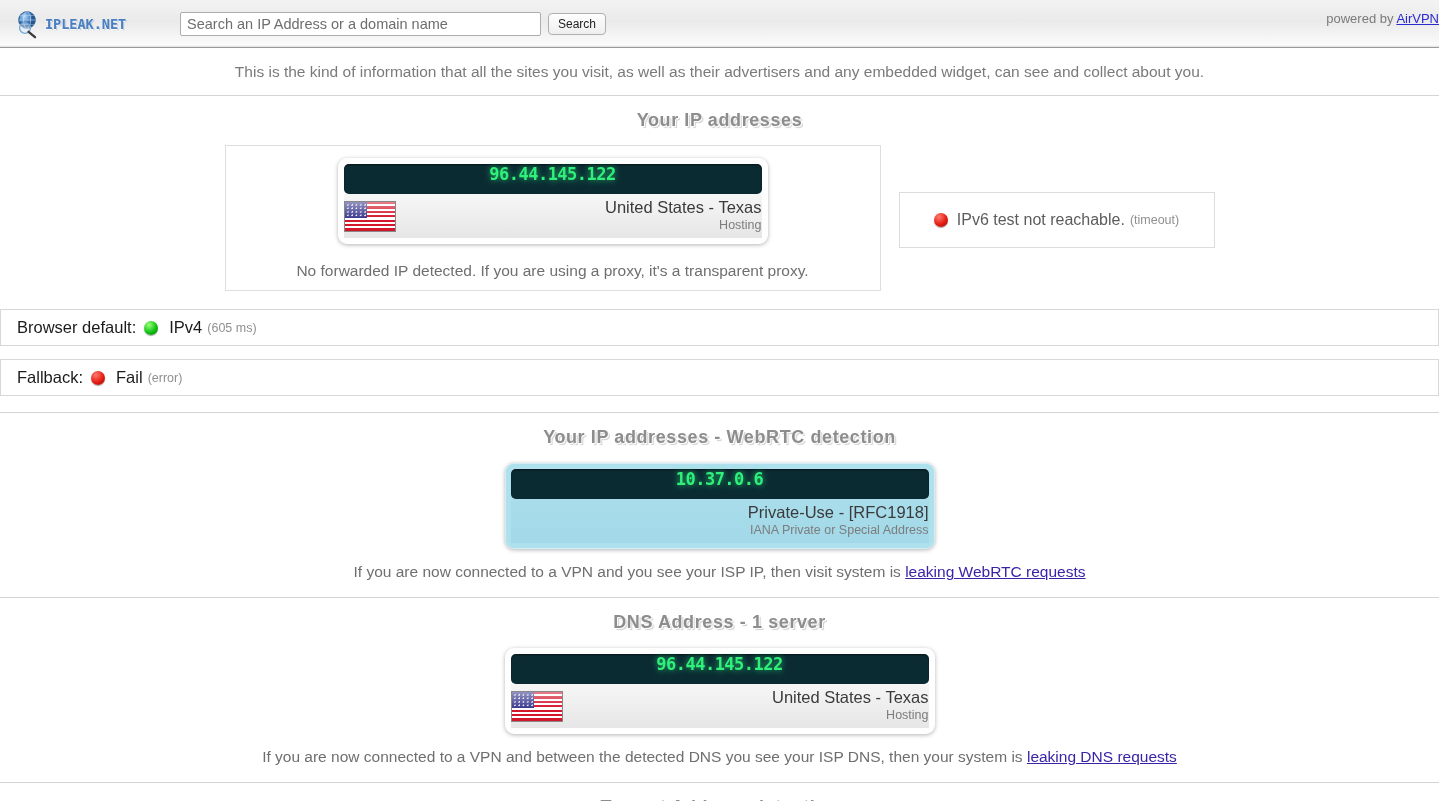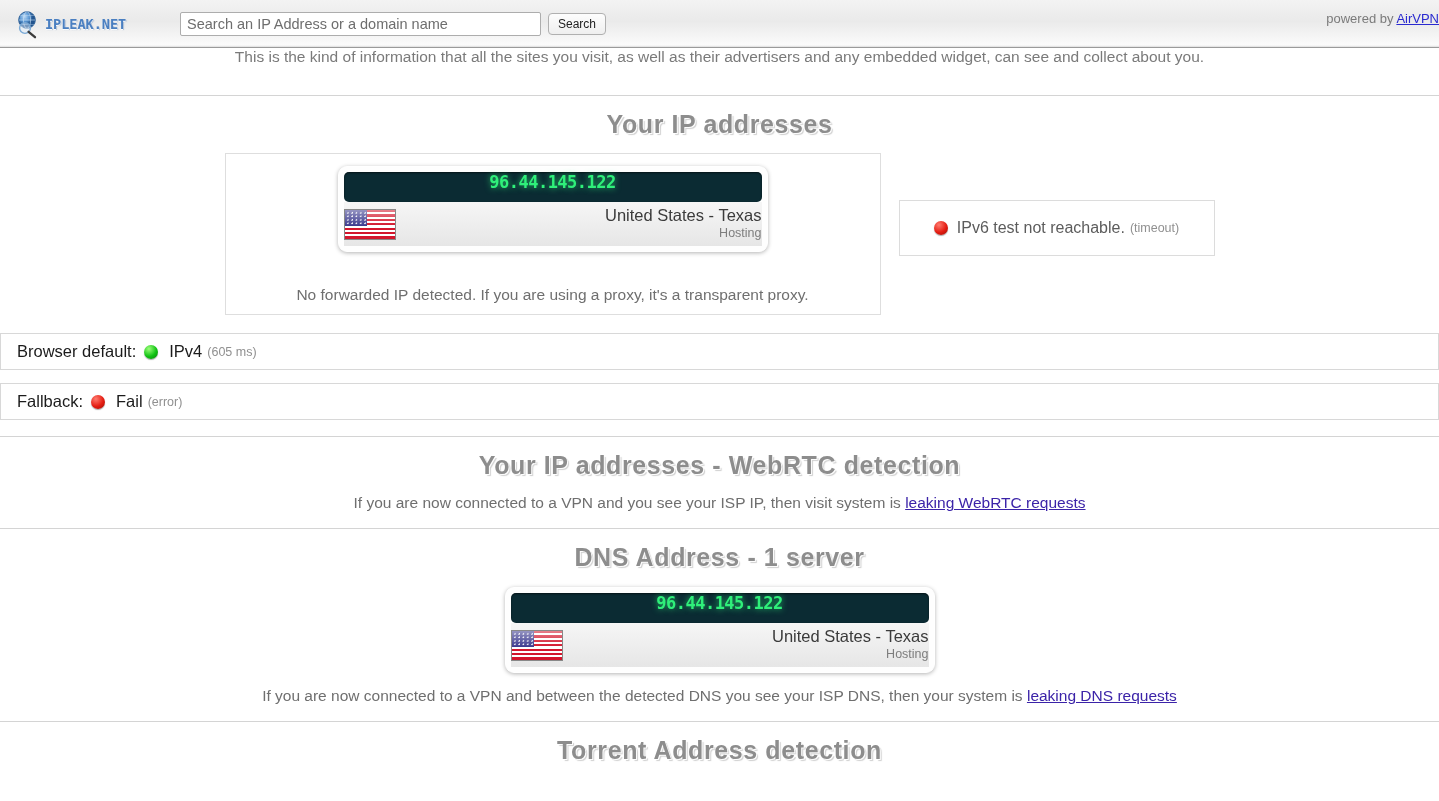--- a/index.html
+++ b/index.html
@@ -72,37 +72,38 @@
     top: 11px;
     font-size: 13px;
     color: #7b7b7b;
   }
   .powered a { color: #2a2ad0; text-decoration: underline; }
 
   
   .subtitle-bar {
     height: 48px;
     display: flex;
+    align-items: center;
     justify-content: center;
     border-bottom: 1px solid #d4d4d4;
   }
   .subtitle {
     font-size: 15.5px;
     color: #7a7a7a;
   }
 
   
   .section { width: 100%; }
   .sec-divider { border-top: 1px solid #d4d4d4; }
 
   h2.sec-title {
     margin: 0;
     padding: 14px 0 0 0;
     text-align: center;
-    font-size: 25px;
+    font-size: 18px;
     font-weight: bold;
     color: #8d8d8d;
     letter-spacing: 0.6px;
     text-shadow: 1px 1px 0 rgba(255,255,255,.95), 2px 2px 1px rgba(150,150,150,.45);
   }
 
   
   .ip-card {
     border: 1px solid #ffffff;
     border-radius: 9px;
@@ -197,21 +198,20 @@
     border: 1px solid #dedede;
     background: #fff;
     padding: 12px 0 10px 0;
   }
   .panel-outer .ip-card { width: 430px; margin: 0 auto; }
   .no-fwd {
     text-align: center;
     font-size: 15.5px;
     color: #6f6f6f;
     padding-top: 18px;
-    margin-top: 16px;
   }
   .ipv6-box {
     width: 316px;
     margin-left: 18px;
     margin-top: 47px;
     border: 1px solid #dcdcdc;
     background: #fff;
     padding: 18px 12px;
     display: flex;
     align-items: center;
@@ -361,20 +361,33 @@
       <span class="dot red"></span>
       <span class="val">Fail</span>
       <span class="muted-small">(error)</span>
     </div>
   </div>
 </div>
 
 <div class="section sec-divider">
   <h2 class="sec-title">Your IP addresses - WebRTC detection</h2>
 
+  <div class="center-card-wrap">
+    <div class="ip-card webrtc">
+      <div class="ip-head">
+        <span class="ip-value">10.37.0.6</span>
+      </div>
+      <div class="ip-body webrtc">
+        <span class="ip-loc-wrap">
+          <div class="ip-loc">Private-Use - [RFC1918]</div>
+          <div class="ip-sub">IANA Private or Special Address</div>
+        </span>
+      </div>
+    </div>
+  </div>
 
   <div class="footnote">
     <span>If you are now connected to a VPN and you see your ISP IP, then visit system is </span><a href="#">leaking WebRTC requests</a>
   </div>
 </div>
 
 <div class="section sec-divider">
   <h2 class="sec-title">DNS Address - 1 server</h2>
 
   <div class="center-card-wrap">

